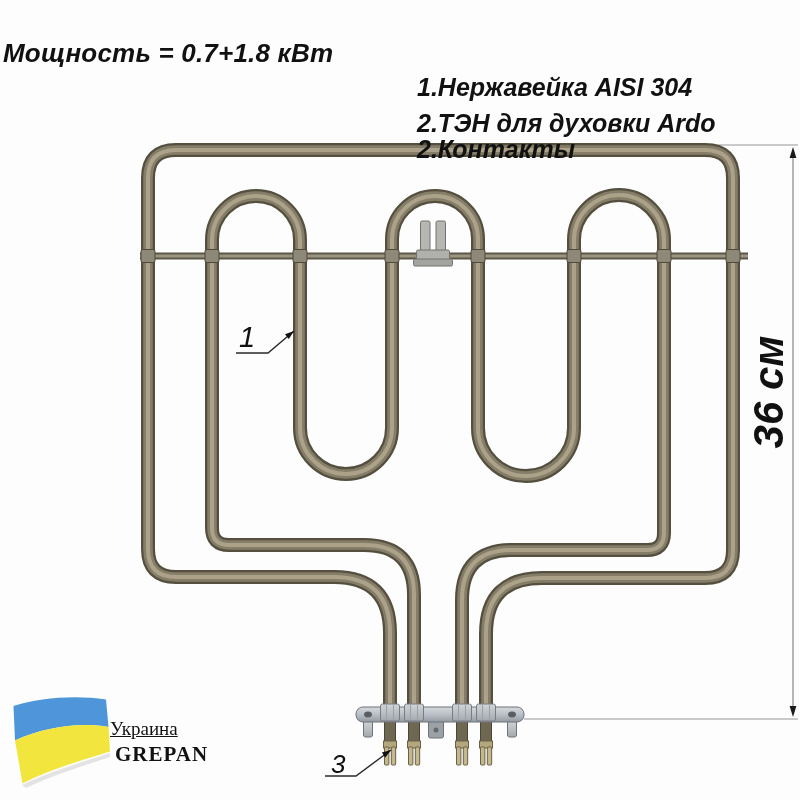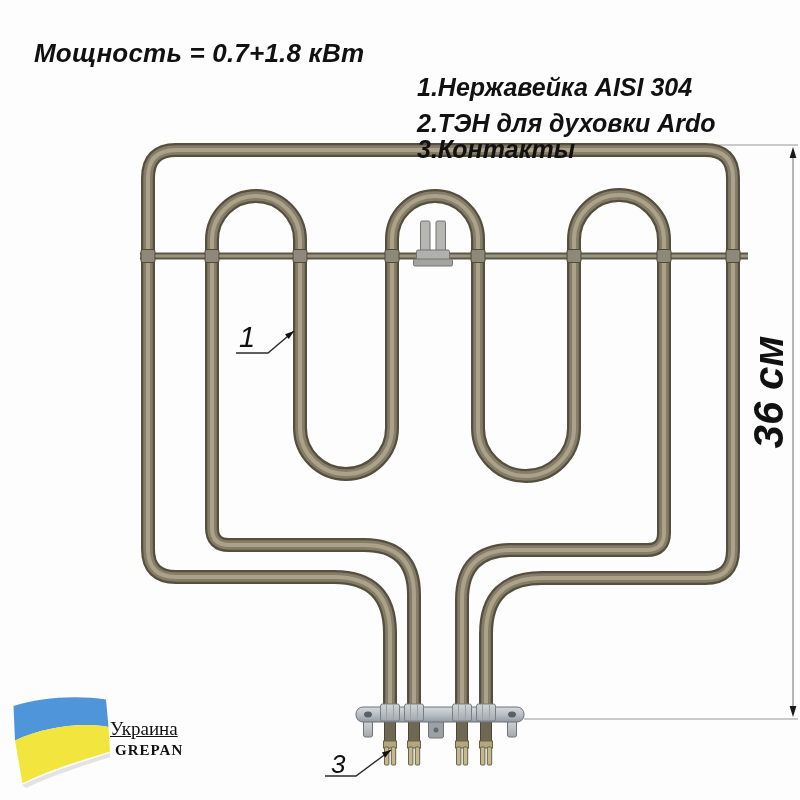--- a/index.html
+++ b/index.html
@@ -8,21 +8,21 @@
   .stage svg{position:absolute;left:0;top:0;}
   .txt{position:absolute;white-space:nowrap;line-height:1.05;}
   .spec{font-size:26px;font-weight:700;font-style:italic;letter-spacing:.2px;}
   .legend-line{font-size:25px;font-weight:700;font-style:italic;margin-top:40px;}
   .dim-label{font-size:42px;font-weight:700;font-style:italic;
              transform:translate(-50%,-50%) rotate(-90deg);}
   .callout{font-style:italic;font-weight:400;}
   .c1{font-size:29px;}
   .c3{font-size:26px;}
   .country{font-family:"Liberation Serif",serif;font-size:19px;}
-  .brand{font-family:"Liberation Serif",serif;font-size:15px;font-weight:700;letter-spacing:1px;}
+  .brand{font-family:"Liberation Serif",serif;font-size:21px;font-weight:700;letter-spacing:1px;}
 </style>
 </head>
 <body>
 
 <div class="stage">
 
   <svg width="800" height="800" viewBox="0 0 800 800">
     <defs>
       <linearGradient id="plateGrad" x1="0" y1="0" x2="0" y2="1">
         <stop offset="0" stop-color="#d6dadd"></stop>
@@ -134,25 +134,25 @@
       <polygon points="391,750 385.3,757.6 381.9,752.6" fill="#111" stroke="none"></polygon>
     </g>
 
     <g>
       <path d="M 22,785 C 48,772 86,761 110,753 L 110,757 C 86,765 50,776 26,788 Z" fill="#c9c9c9" opacity="0.5"></path>
       <path d="M 13.5,706 C 40,697 78,695 106,699.5 L 108.5,727 C 80,722 45,727 15,740.5 Z" fill="#4e96d9"></path>
       <path d="M 15,740.5 C 45,727 80,722 108.5,727 L 110,751.5 C 86,759 48,770 22.5,783.5 Z" fill="#f2e63e"></path>
     </g>
   </svg>
 
-  <div class="txt spec" style="left:3px;top:40px;margin-left:31px;">Мощность = 0.7+1.8 кВт</div>
+  <div class="txt spec" style="left:3px;top:40px;">Мощность = 0.7+1.8 кВт</div>
 
   <div class="txt legend-line" style="left:417px;top:34px;">1.Нержавейка AISI 304</div>
   <div class="txt legend-line" style="left:417px;top:70px;">2.ТЭН для духовки Ardo</div>
-  <div class="txt legend-line" style="left:417px;top:96px;">3.Контакты</div>
+  <div class="txt legend-line" style="left:417px;top:96px;">2.Контакты</div>
 
   <div class="txt dim-label" style="left:769px;top:392px;">36 см</div>
 
   <div class="txt callout c1" style="left:239px;top:322px;">1</div>
   <div class="txt callout c3" style="left:331px;top:751px;">3</div>
 
   <div class="txt country" style="left:110px;top:719px;text-decoration:underline;">Украина</div>
   <div class="txt brand" style="left:115px;top:743px;">GREPAN</div>
 </div>
 

